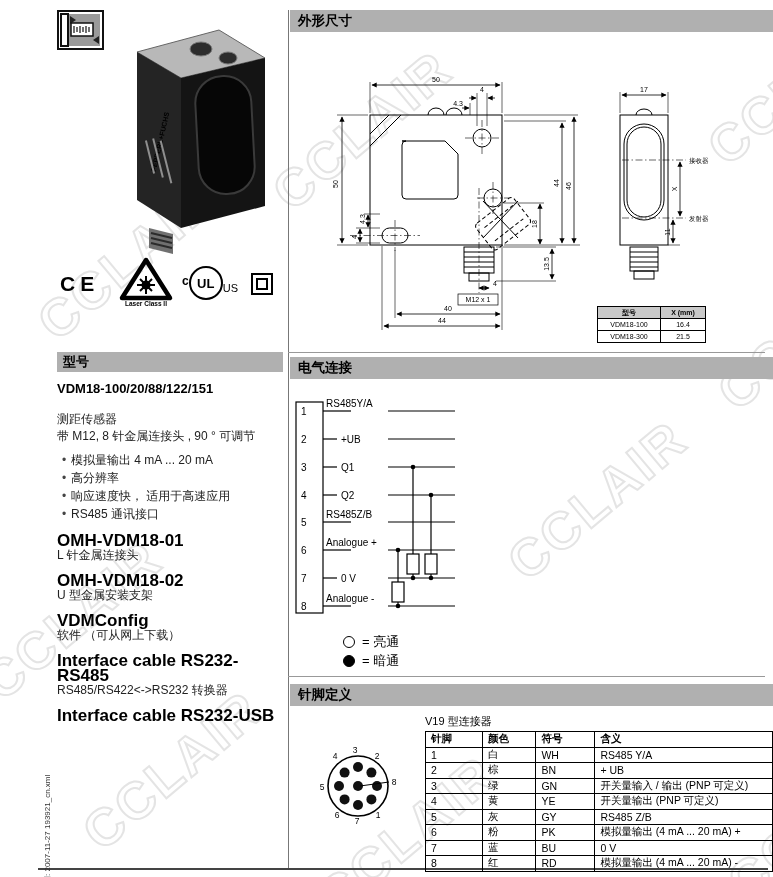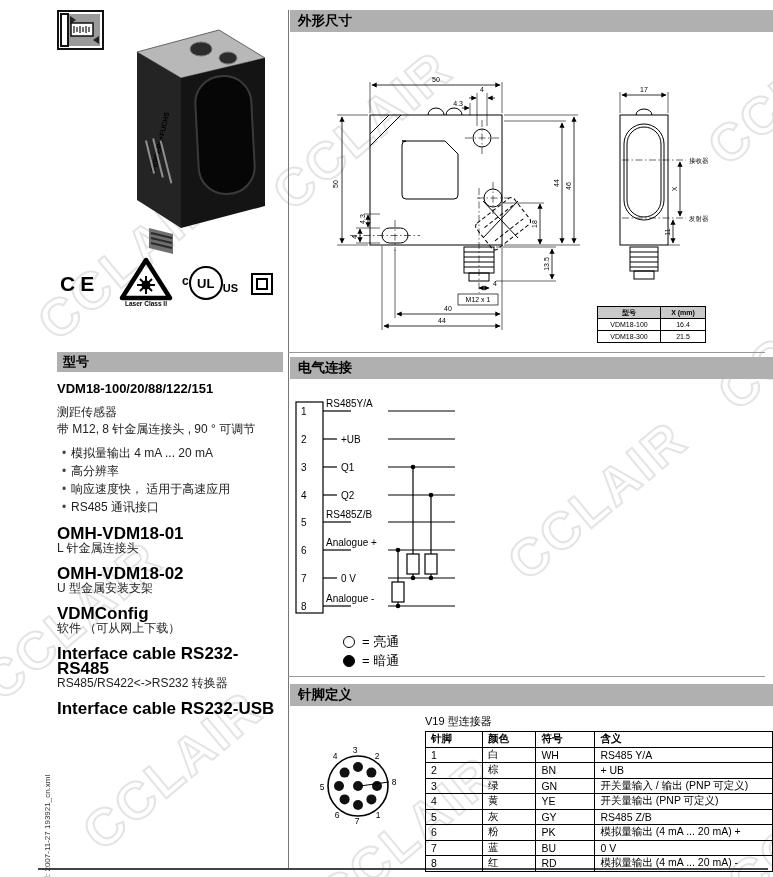--- a/index.html
+++ b/index.html
@@ -13,35 +13,35 @@
   .bar{position:relative;height:20px;background:#b0b0b0;font-weight:700;font-size:13px;
        line-height:20px;padding-left:6px;}
   .rbar{position:absolute;left:290px;width:543px;height:22px;background:#b0b0b0;
         font-weight:700;font-size:13.5px;line-height:22px;padding-left:8px;box-sizing:border-box;}
   .sep{position:absolute;left:288px;width:477px;height:1px;background:#999;}
   #vline{position:absolute;left:288px;top:10px;width:1px;height:858px;background:#777;}
   #bottomline{position:absolute;left:38px;top:868px;width:730px;height:2px;background:#444;}
   
   #leftcol{position:absolute;left:57px;top:352px;width:226px;}
   .model-name{margin-top:9px;font-size:13px;font-weight:700;}
-  .model-desc{margin-top:8px;font-size:12px;line-height:17px;color:#222;}
+  .model-desc{margin-top:15px;font-size:12px;line-height:17px;color:#222;}
   .bullets{margin-top:6px;}
   .brow{display:flex;font-size:12px;line-height:18px;color:#222;}
   .bdot{width:14px;text-align:center;color:#444;}
   .acc{margin-top:10px;}
   .acc .nm{font-size:17px;font-weight:700;line-height:15px;}
   .acc .ds{font-size:12px;line-height:15px;color:#222;}
   
   .ce{position:absolute;left:60px;top:272px;font-size:21px;letter-spacing:5px;font-weight:700;}
   .lasertri{position:absolute;left:118px;top:256px;width:56px;height:52px;}
   .ul{position:absolute;left:182px;top:266px;display:flex;align-items:center;}
   .ul .c{font-size:12px;font-weight:700;align-self:flex-start;margin-top:8px;}
   .ul .circ{width:30px;height:30px;border:2.5px solid #000;border-radius:50%;
             display:flex;align-items:center;justify-content:center;font-weight:700;font-size:13px;}
-  .ul .us{font-size:11px;font-weight:700;align-self:flex-end;margin-bottom:6px;}
+  .ul .us{font-size:11px;font-weight:400;align-self:flex-end;margin-bottom:6px;}
   .sq2{position:absolute;left:251px;top:273px;width:18px;height:18px;border:2px solid #000;
        display:flex;align-items:center;justify-content:center;}
   .sq2 .in{width:8px;height:8px;border:2px solid #000;}
   
   table{border-collapse:collapse;}
   #pintable{position:absolute;left:425px;top:731px;}
   #pintable td,#pintable th{border:1px solid #000;font-size:10.5px;padding:0 5px;height:14.5px;
        text-align:left;font-weight:400;white-space:nowrap;}
   #pintable th{font-weight:700;}
   #pintable td.cno{width:48px;}

